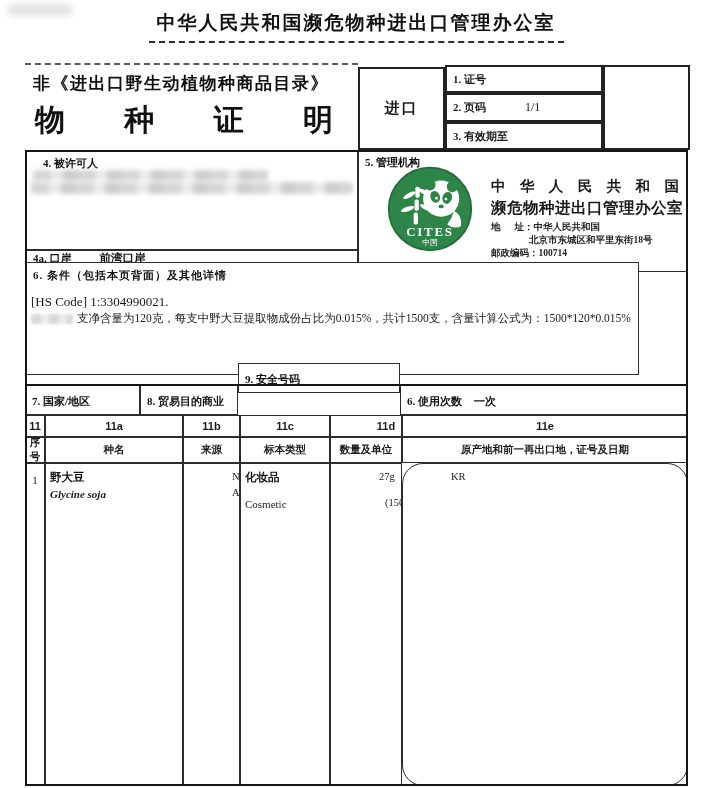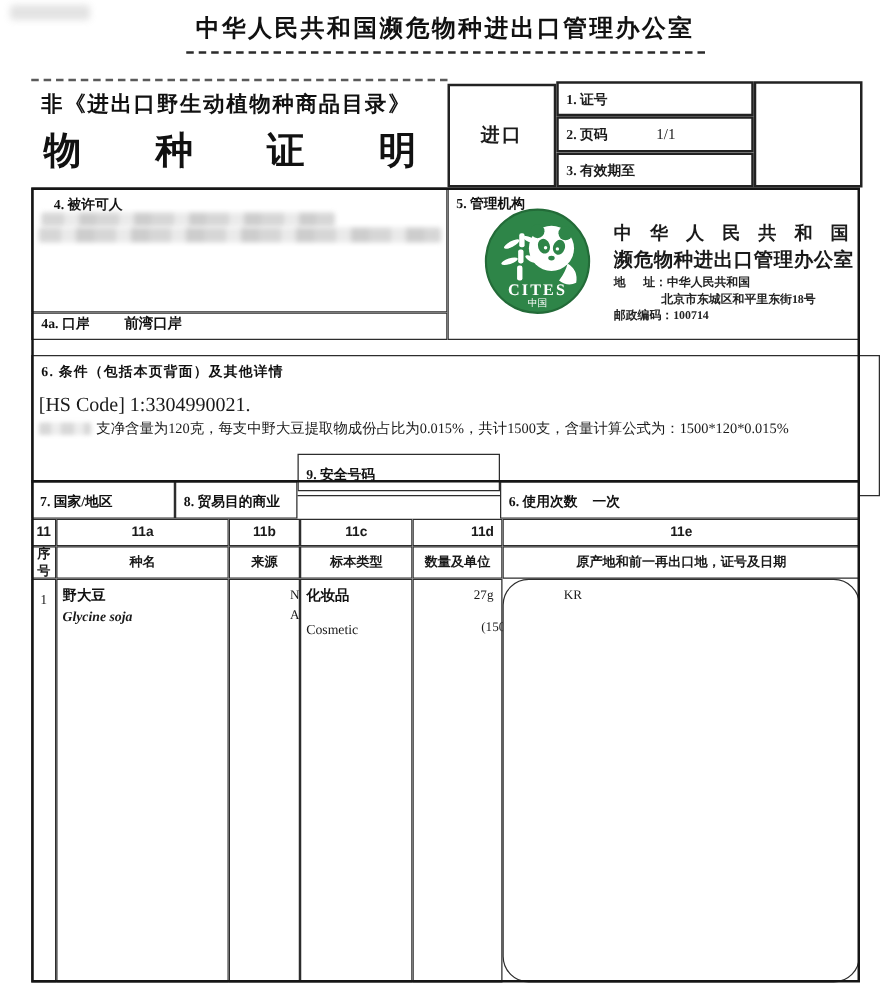--- a/index.html
+++ b/index.html
@@ -148,23 +148,23 @@
       <div class="auth-small" style="margin-top:2px;">
         <span>地</span><span style="margin-left:14px;">址：</span><span>中华人民共和国</span>
       </div>
       <div class="auth-small" style="margin-left:38px;">北京市东城区和平里东街18号</div>
       <div class="auth-small">
         <span>邮政编码：</span><span>100714</span>
       </div>
     </div>
   </div>
 
-  <div class="abs cell" style="left:25px;top:284px;width:679px;height:113px;">
+  <div class="abs cell" style="left:25px;top:262px;width:614px;height:113px;">
     <div class="lbl" style="margin:5px 0 0 7px;letter-spacing:1px;">6. 条件（包括本页背面）及其他详情</div>
-    <div style="margin:11px 18px 0 5px;font-size:16px;">[HS Code] 1:3304990021.</div>
+    <div style="margin:11px 18px 0 5px;font-size:13px;">[HS Code] 1:3304990021.</div>
     <div style="margin:1px 0 0 5px;font-size:11.5px;">
       <span class="redact-inline" style="width:42px;"></span><span>支净含量为120克，每支中野大豆提取物成份占比为0.015%，共计1500支，含量计算公式为：1500*120*0.015%</span>
     </div>
   </div>
 
   <div class="abs cell" style="left:25px;top:385px;width:115px;height:30px;">
     <span class="lbl" style="margin:8px 0 0 6px;display:inline-block;">7. 国家/地区</span>
   </div>
   <div class="abs cell" style="left:140px;top:385px;width:98px;height:30px;">
     <span class="lbl" style="margin:8px 0 0 6px;display:inline-block;">8. 贸易目的</span><span class="lbl">商业</span>

